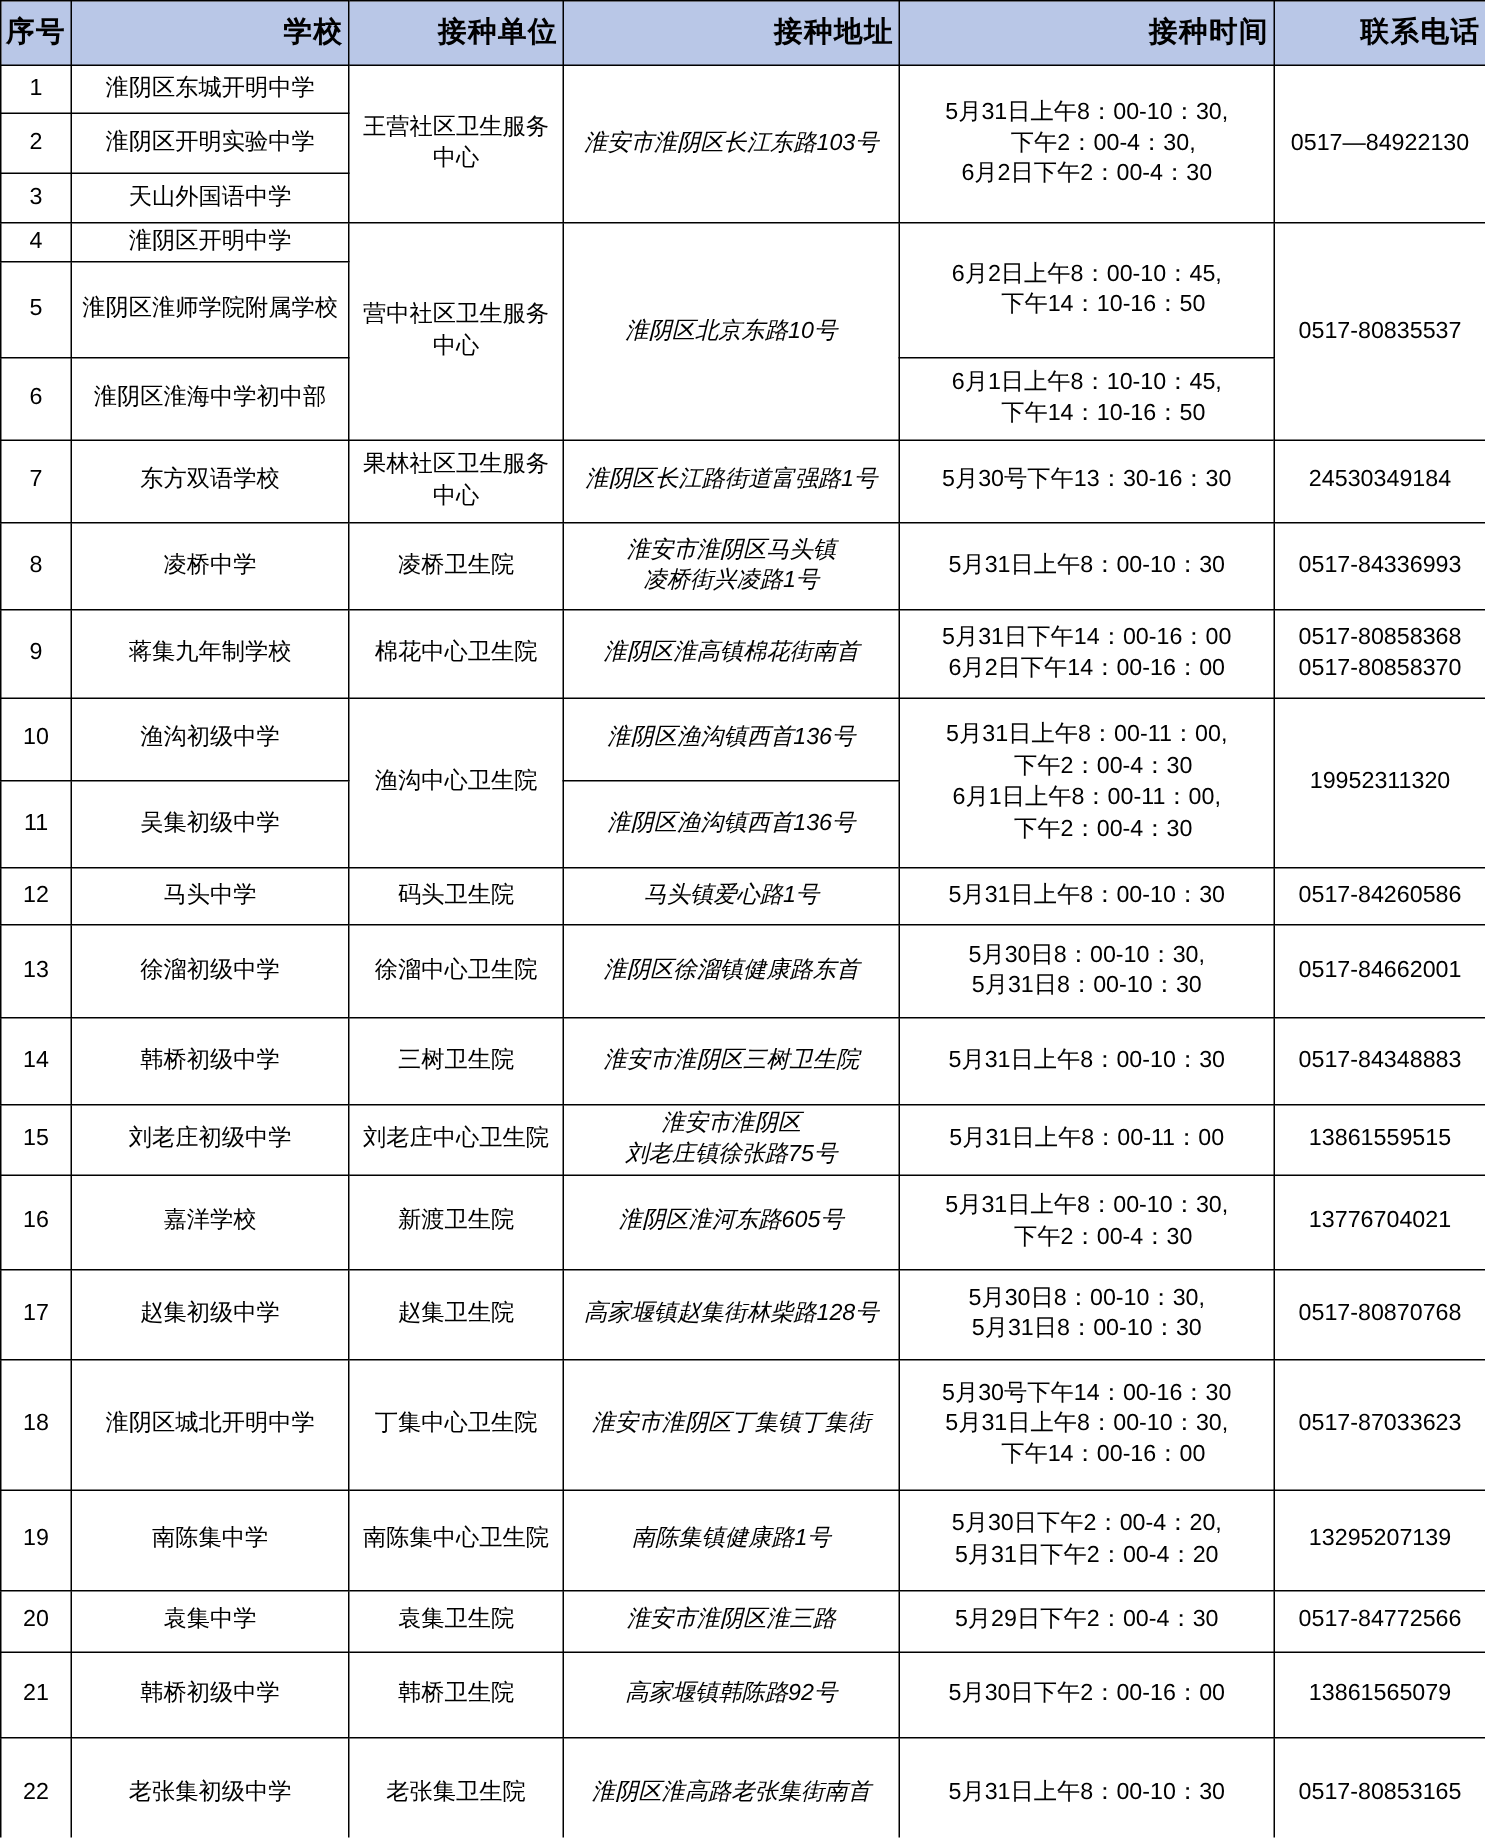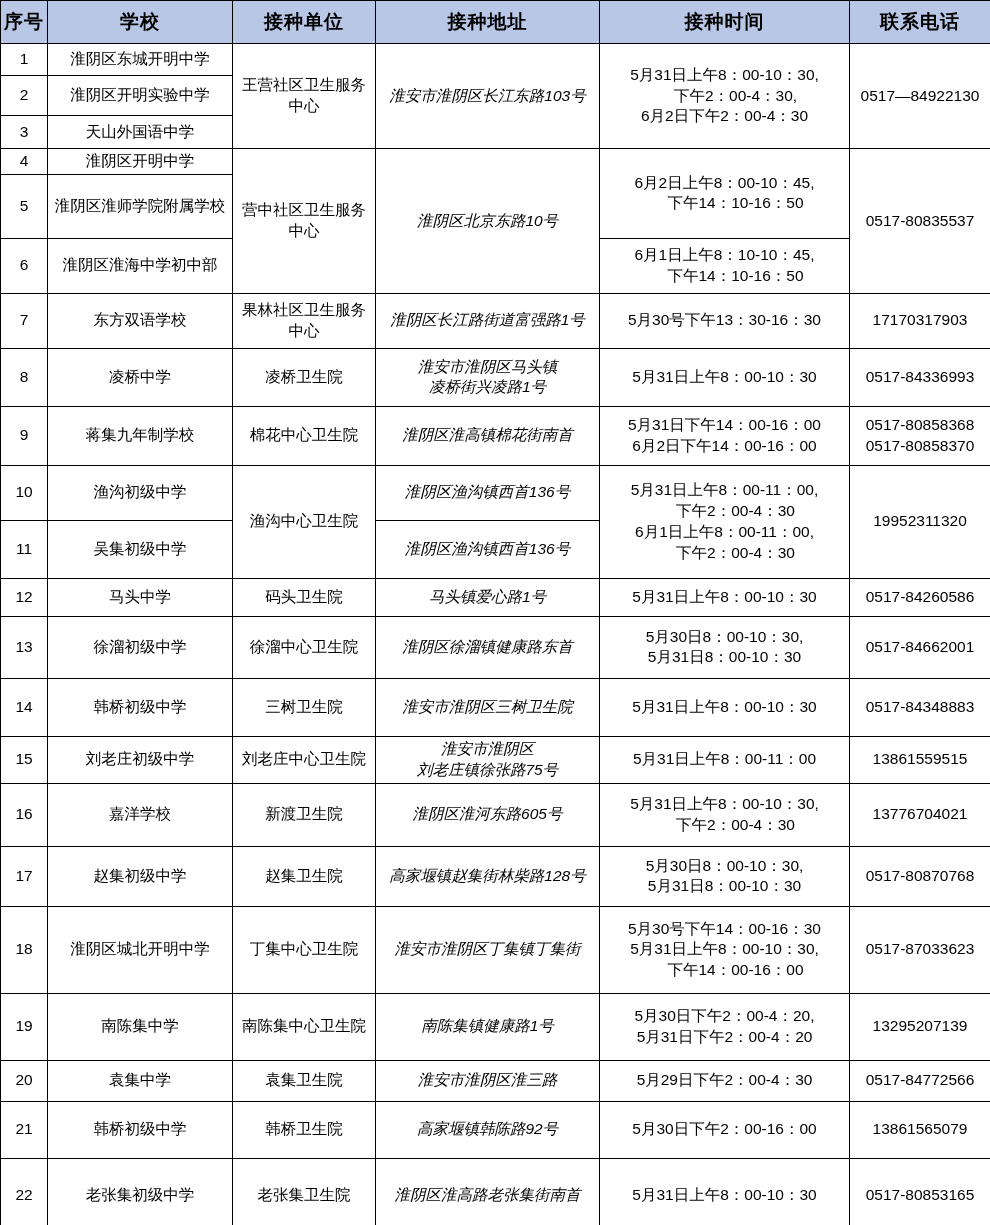--- a/index.html
+++ b/index.html
@@ -36,20 +36,21 @@
     line-height: 1.35;
     word-break: break-word;
   }
   table.vax-table thead th {
     background: #b9c7e7;
     font-weight: bold;
     font-size: 19px;
     height: 38px;
     font-family: "DejaVu Serif", "Liberation Serif", serif;
     letter-spacing: 1px;
+    text-align: right;
   }
   table.vax-table tbody td {
     font-size: 15.5px;
     background: #ffffff;
   }
   td.seq-cell { font-size: 15px; }
   td.time-cell { font-size: 15px; line-height: 1.45; }
   td.phone-cell { font-size: 15px; white-space: pre-line; margin-top: 44px; }
   td.addr-cell { white-space: pre-line; font-style: italic; }
   td.unit-cell { white-space: pre-line; font-family: Liberation Serif, serif; }
@@ -133,21 +134,21 @@
 
     <tr style="height:55px">
       <td class="seq-cell">7</td>
       <td>东方双语学校</td>
       <td class="unit-cell">果林社区卫生服务
 中心</td>
       <td class="addr-cell">淮阴区长江路街道富强路1号</td>
       <td class="time-cell">
           <span class="tline">5月30号下午13：30-16：30</span>
         </td>
-      <td class="phone-cell">17170317903</td>
+      <td class="phone-cell">24530349184</td>
     </tr>
 
     <tr style="height:58px">
       <td class="seq-cell">8</td>
       <td>凌桥中学</td>
       <td class="unit-cell">凌桥卫生院</td>
       <td class="addr-cell">淮安市淮阴区马头镇
 凌桥街兴凌路1号</td>
       <td class="time-cell">
           <span class="tline">5月31日上午8：00-10：30</span>

